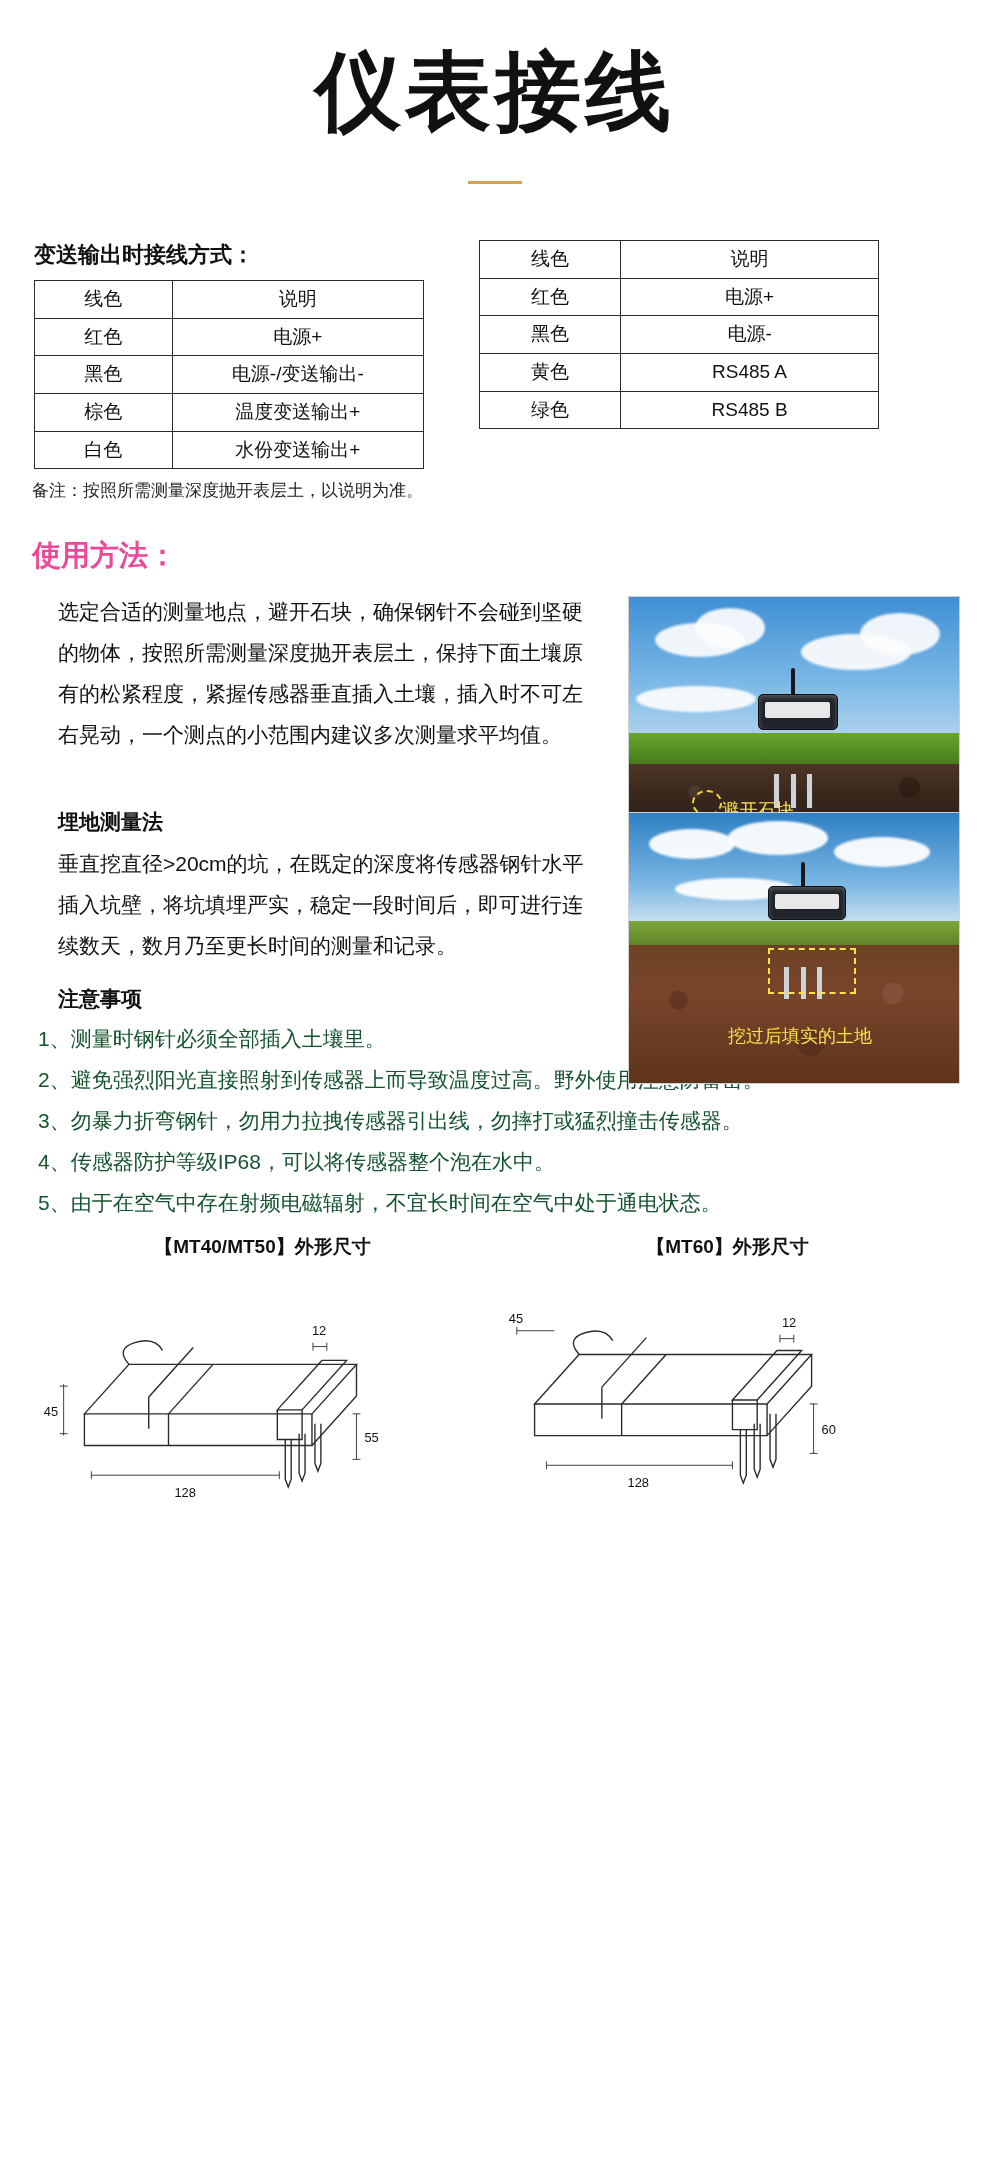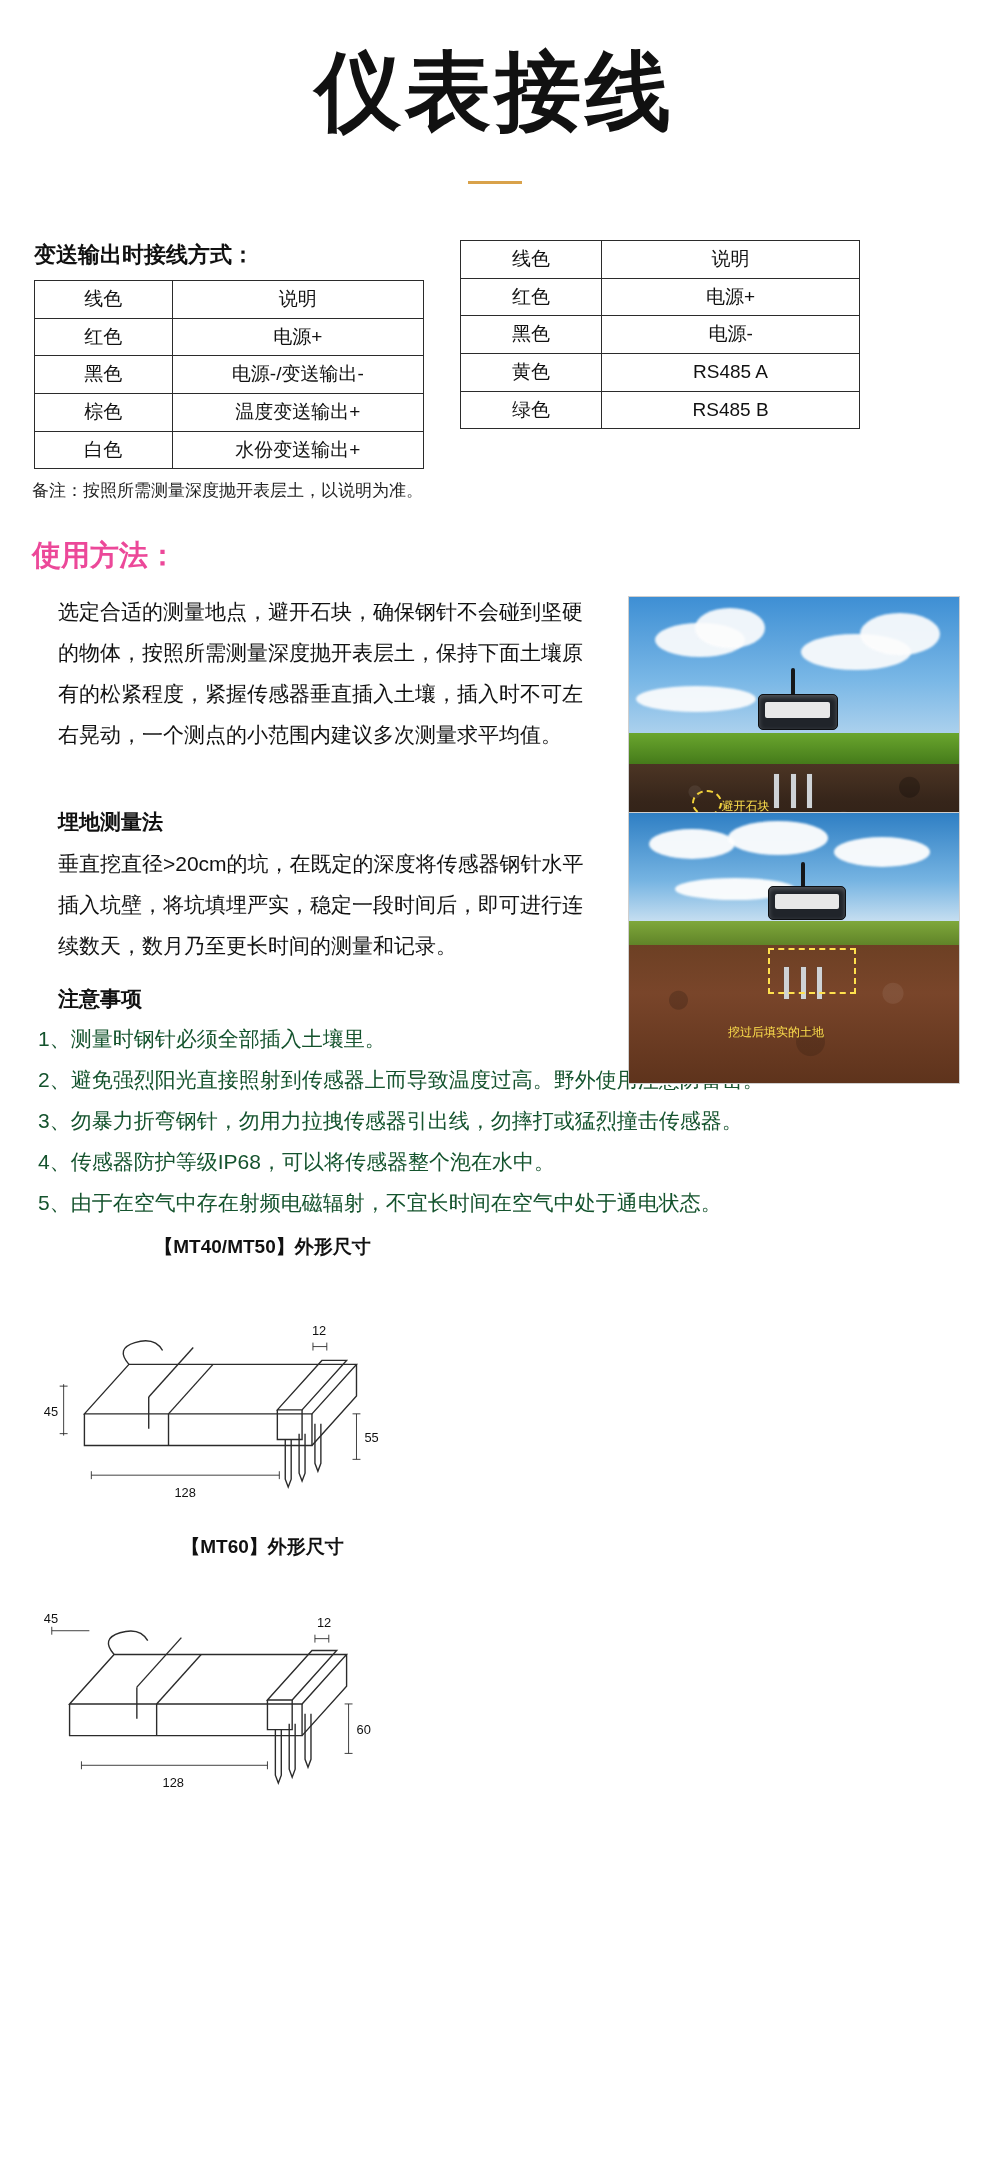--- a/index.html
+++ b/index.html
@@ -38,21 +38,21 @@
   .title-rule {
     width: 54px;
     height: 3px;
     background: #d9a24a;
     margin: 40px auto 0 auto;
   }
 
   
   .tables-row {
     display: flex;
-    gap: 36px;
+    gap: 55px;
     margin-top: 56px;
     padding-left: 4px;
   }
   .table-col { }
   .table-col.left { width: 390px; }
   .table-col.right { width: 400px; }
   .table-caption {
     font-size: 22px;
     font-weight: bold;
     margin-bottom: 10px;
@@ -158,21 +158,21 @@
     position: absolute; width: 4px; background: #15171a; border-radius: 2px;
   }
   .probe {
     position: absolute; width: 5px; background: #cfd3d6;
     box-shadow: 0 0 1px #555;
   }
   .dashed-marker {
     position: absolute; border: 2px dashed #f2d33b; border-radius: 50%;
   }
   .img-caption {
-    position: absolute; font-size: 12px; color: #ffffff; white-space: nowrap;
+    position: absolute; font-size: 18px; color: #ffffff; white-space: nowrap;
   }
   .img-caption.yellow { color: #ffe14d; }
 
   
   .scene2 { position: relative; width: 100%; height: 100%; }
   .scene2 .sky {
     position: absolute; top: 0; left: 0; right: 0; height: 42%;
     background: linear-gradient(#2f7fc4 0%, #76b4e2 60%, #cfe3f2 100%);
   }
   .scene2 .cloud {
@@ -200,21 +200,21 @@
     font-size: 21px; font-weight: bold; color: #111;
     margin: 18px 0 6px 28px;
   }
   .notice-item {
     font-size: 21px; line-height: 1.95; color: #14532d;
     margin-left: 8px; padding-left: 0;
   }
 
   
   .dim-row {
-    display: flex; margin-top: 10px; gap: 0; flex-direction: column;
+    display: flex; margin-top: 10px; gap: 0;
   }
   .dim-col { width: 50%; position: relative; height: 300px; }
   .dim-title {
     text-align: center; font-size: 19px; font-weight: bold; color: #111;
     margin-bottom: 4px;
   }
   .dim-svg { display: block; width: 100%; height: 270px; }
 </style>
 </head>
 <body>

